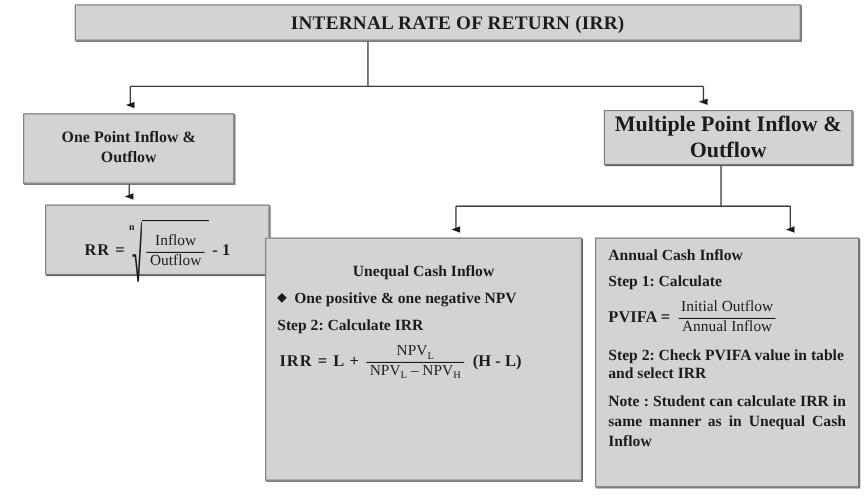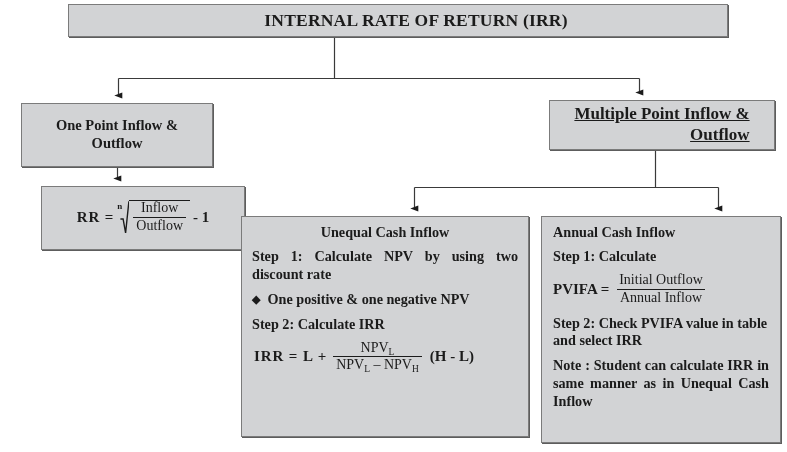--- a/index.html
+++ b/index.html
@@ -56,34 +56,34 @@
     display: flex; align-items: center; justify-content: center;
   }
   #one-point-box .t {
     font-size: 14.5px; font-weight: bold; line-height: 1.22; text-align: center;
   }
   #multi-point-box {
     left: 549px; top: 100px; width: 226px; height: 50px;
     display: flex; align-items: center; justify-content: center;
   }
   #multi-point-box .t {
-    font-size: 17px; font-weight: bold; line-height: 1.22; text-align: right; text-decoration: underline;
+    font-size: 20px; font-weight: bold; line-height: 1.22; text-align: center;
   }
 
   
   #rr-box {
     left: 41px; top: 186px; width: 204px; height: 64px;
     display: flex; align-items: flex-start; justify-content: center;
     padding-top: 13px;
   }
 
   
   #unequal-box {
     left: 241px; top: 216px; width: 288px; height: 221px;
-    padding: 7px 10px 6px 10px;
+    padding: 22px 10px 6px 10px;
   }
   #equal-box {
     left: 541px; top: 216px; width: 240px; height: 227px;
     padding: 7px 11px 6px 11px;
   }
 
   .head {
     font-size: 14.2px;
     font-weight: bold;
     margin-bottom: 7px;
@@ -161,21 +161,21 @@
     margin-top: 1px;
   }
   .radical .sign {
     width: 9px;
     position: relative;
     align-self: stretch;
   }
   .radical .sign svg { display: block; height: 100%; width: 100%; }
   .radical .radicand {
     border-top: 1.3px solid #1b1b1b;
-    padding: 0 2px;
+    padding: 12px 2px;
     display: flex;
     align-items: center;
     text-align: right;
   }
 
   sub {
     font-size: 9.5px;
     vertical-align: baseline;
     position: relative;
     top: 3px;
@@ -244,21 +244,20 @@
 
   <div class="box" id="multi-point-box">
     <div class="t">
       <span>Multiple Point Inflow &amp;</span><br>
       <span>Outflow</span>
     </div>
   </div>
 
   <div class="box" id="unequal-box">
     <div class="head center">Unequal Cash Inflow</div>
-    <div class="para">Step 1: Calculate NPV by using two discount rate</div>
     <div class="bullet-row">
       <span class="bullet-mark">◆</span>
       <span class="bullet-text">One positive &amp; one negative NPV</span>
     </div>
     <div class="para nojust">Step 2: Calculate IRR</div>
     <div class="mathline left" style="margin-top:6px; padding-left:2px;">
       <span class="spread">IRR = L +</span>
       <span class="frac normal" style="margin-left:6px;">
         <span class="num"><span>NPV</span><sub>L</sub></span>
         <span class="den"><span>NPV</span><sub>L</sub>

